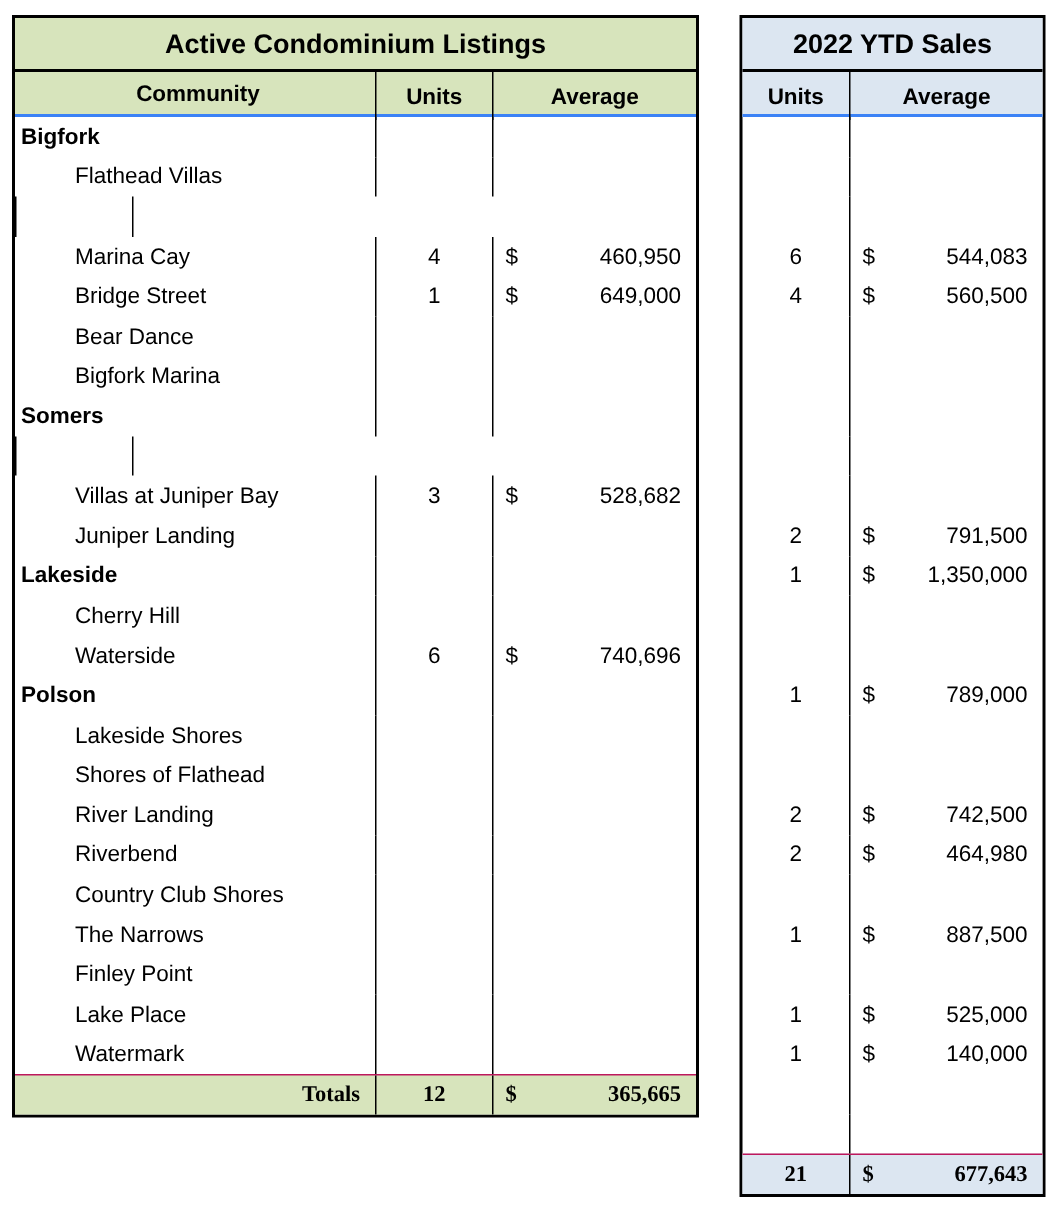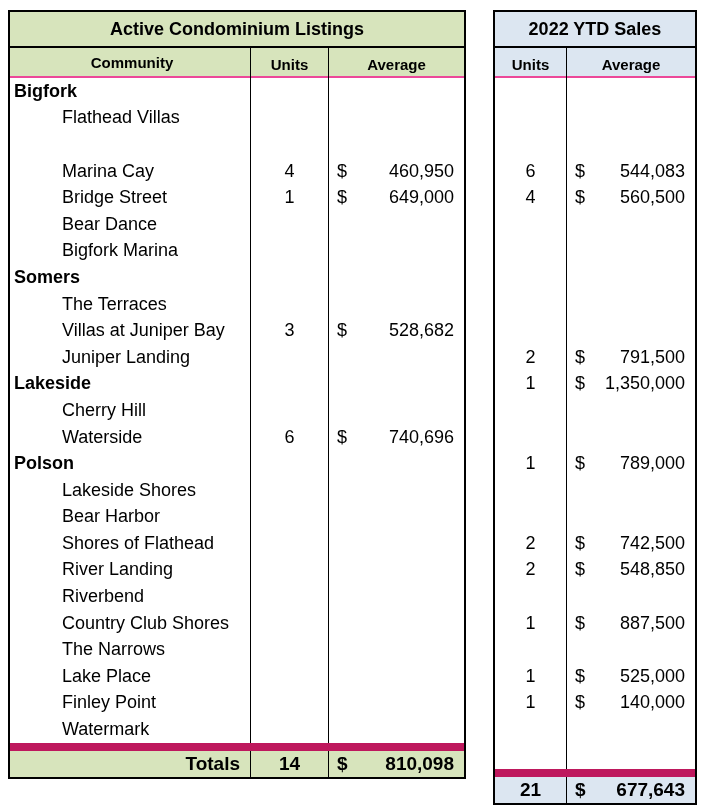--- a/index.html
+++ b/index.html
@@ -35,57 +35,58 @@
   }
   .green-bg { background: #d7e4bc; }
   .blue-bg  { background: #dce6f1; }
 
   .header-row, .row, .totals-row {
     display: flex;
     align-items: stretch;
   }
   .header-row {
     height: 28px;
-    border-bottom: 2px solid #ec4899;
+    border-bottom: 2px solid #3b82f6;
     font-weight: bold;
     font-size: 15px;
   }
   .header-row .hcell {
     display: flex;
     align-items: center;
     justify-content: center;
     box-sizing: border-box;
   }
 
-  .row { height: 26.6px; font-size: 18px; justify-content: flex-end; }
+  .row { height: 26.6px; font-size: 15px; }
   .totals-row {
     height: 26px;
-    border-top: 8px solid #be185d;
+    border-top: 1px solid #be185d;
     font-weight: bold;
-    font-size: 19px;
+    font-size: 15px;
+    font-family: Liberation Serif, serif;
   }
 
   .cell {
     display: flex;
     align-items: center;
     box-sizing: border-box;
     overflow: hidden;
     white-space: nowrap;
   }
 
   
   .left-table .community { flex: 1 1 auto; padding-left: 4px; }
   .left-table .units     { width: 78px;  flex: 0 0 78px;  justify-content: center; border-left: 1px solid #000000; }
   .left-table .average   { width: 136px; flex: 0 0 136px; border-left: 1px solid #000000; }
 
   
   .right-table .units    { width: 71px;  flex: 0 0 71px;  justify-content: center; }
   .right-table .average  { flex: 1 1 auto; border-left: 1px solid #000000; }
 
-  .community.item  { padding-left: 52px; }
+  .community.item  { padding-left: 40px; }
   .community.group { font-weight: bold; }
 
   .average {
     justify-content: space-between;
     padding: 0 10px 0 8px;
   }
   .hcell.average, .hcell.units { padding: 16px; justify-content: center; }
 
   .totals-label {
     justify-content: flex-end !important;
@@ -145,21 +146,20 @@
           <div class="cell community item">Bigfork Marina</div>
           <div class="cell units"></div>
           <div class="cell average"></div>
         </div>
         <div class="row">
           <div class="cell community group">Somers</div>
           <div class="cell units"></div>
           <div class="cell average"></div>
         </div>
         <div class="row">
-          <div class="cell community item">The Terraces</div>
           <div class="cell units"></div>
           <div class="cell average"></div>
         </div>
         <div class="row">
           <div class="cell community item">Villas at Juniper Bay</div>
           <div class="cell units">3</div>
           <div class="cell average">
             <span class="dollar">$</span>
             <span class="amount">528,682</span>
           </div>
@@ -191,25 +191,20 @@
           <div class="cell community group">Polson</div>
           <div class="cell units"></div>
           <div class="cell average"></div>
         </div>
         <div class="row">
           <div class="cell community item">Lakeside Shores</div>
           <div class="cell units"></div>
           <div class="cell average"></div>
         </div>
         <div class="row">
-          <div class="cell community item">Bear Harbor</div>
-          <div class="cell units"></div>
-          <div class="cell average"></div>
-        </div>
-        <div class="row">
           <div class="cell community item">Shores of Flathead</div>
           <div class="cell units"></div>
           <div class="cell average"></div>
         </div>
         <div class="row">
           <div class="cell community item">River Landing</div>
           <div class="cell units"></div>
           <div class="cell average"></div>
         </div>
         <div class="row">
@@ -221,41 +216,41 @@
           <div class="cell community item">Country Club Shores</div>
           <div class="cell units"></div>
           <div class="cell average"></div>
         </div>
         <div class="row">
           <div class="cell community item">The Narrows</div>
           <div class="cell units"></div>
           <div class="cell average"></div>
         </div>
         <div class="row">
+          <div class="cell community item">Finley Point</div>
+          <div class="cell units"></div>
+          <div class="cell average"></div>
+        </div>
+        <div class="row">
           <div class="cell community item">Lake Place</div>
-          <div class="cell units"></div>
-          <div class="cell average"></div>
-        </div>
-        <div class="row">
-          <div class="cell community item">Finley Point</div>
           <div class="cell units"></div>
           <div class="cell average"></div>
         </div>
         <div class="row">
           <div class="cell community item">Watermark</div>
           <div class="cell units"></div>
           <div class="cell average"></div>
         </div>
       </div>
     <div class="totals-row green-bg">
       <div class="cell community totals-label">Totals</div>
-      <div class="cell units">14</div>
+      <div class="cell units">12</div>
       <div class="cell average">
         <span class="dollar">$</span>
-        <span class="amount">810,098</span>
+        <span class="amount">365,665</span>
       </div>
     </div>
   </div>
 
   <div class="table right-table">
     <div class="title blue-bg">2022 YTD Sales</div>
     <div class="header-row blue-bg">
       <div class="hcell cell units">Units</div>
       <div class="hcell cell average">Average</div>
     </div>
@@ -347,21 +342,21 @@
           <div class="cell units">2</div>
           <div class="cell average">
             <span class="dollar">$</span>
             <span class="amount">742,500</span>
           </div>
         </div>
         <div class="row">
           <div class="cell units">2</div>
           <div class="cell average">
             <span class="dollar">$</span>
-            <span class="amount">548,850</span>
+            <span class="amount">464,980</span>
           </div>
         </div>
         <div class="row">
           <div class="cell units"></div>
           <div class="cell average"></div>
         </div>
         <div class="row">
           <div class="cell units">1</div>
           <div class="cell average">
             <span class="dollar">$</span>

